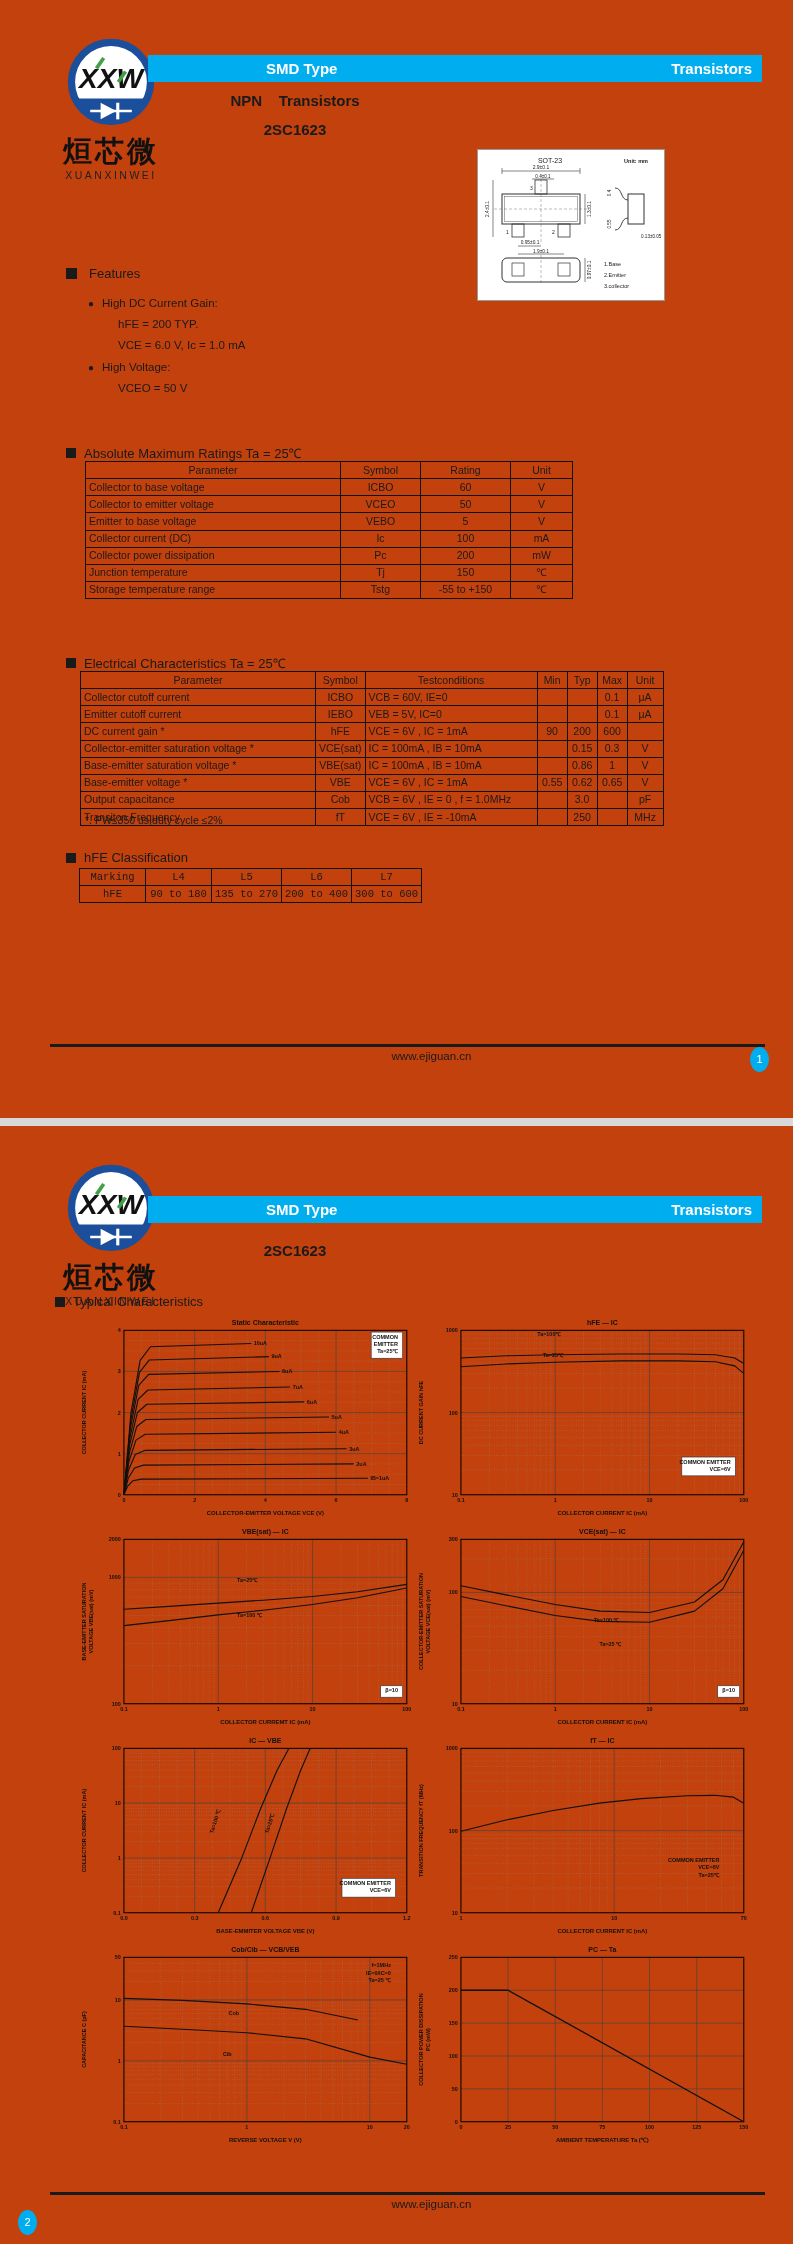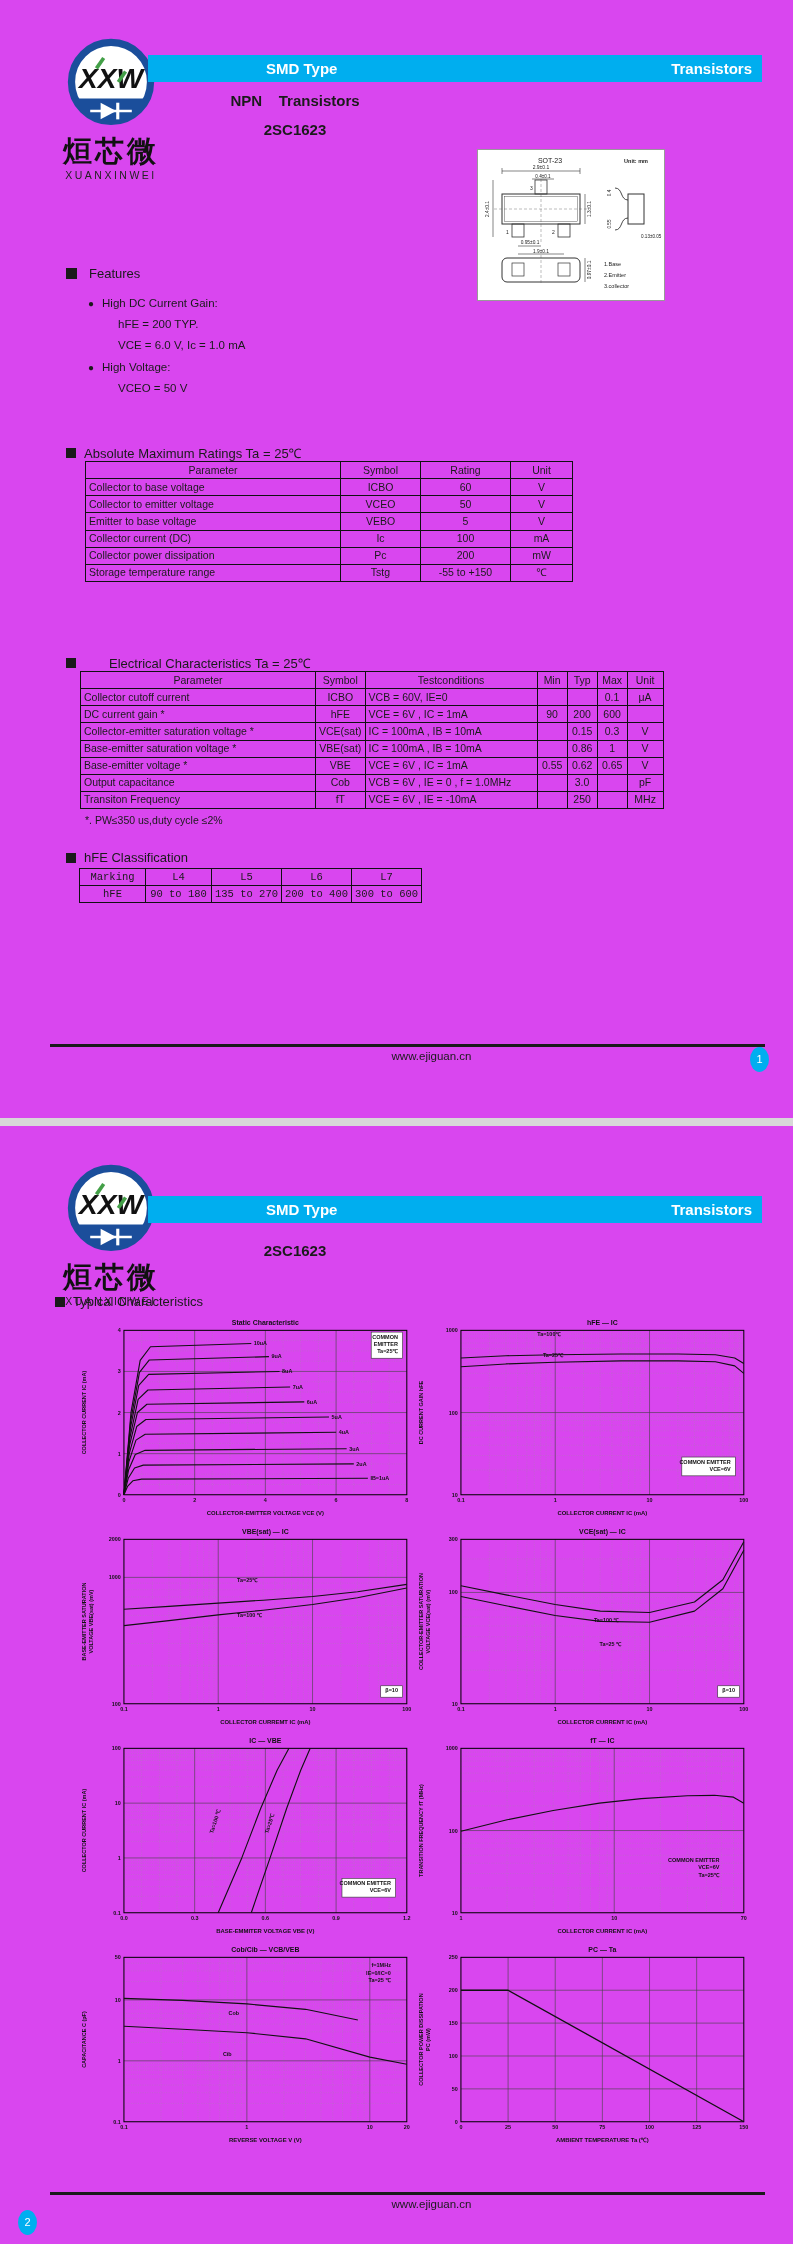--- a/index.html
+++ b/index.html
@@ -1,17 +1,17 @@
 <!DOCTYPE html>
 <html><head>
 <meta charset="utf-8">
 <style>
   html,body{margin:0;padding:0;}
   body{width:793px;background:#d8d8d8;font-family:"Liberation Sans",sans-serif;color:#1a1a1a;}
-  .page{position:relative;width:793px;height:1118px;background:#d946ef;overflow:hidden;}
+  .page{position:relative;width:793px;height:1118px;background:#c2410c;overflow:hidden;}
   .page.p2{margin-top:8px;}
 
   
   .logo{position:absolute;left:52px;top:36px;width:118px;text-align:center;}
   .logo .cn{font-size:29px;font-weight:bold;letter-spacing:3px;line-height:1.1;color:#111;}
   .logo .en{font-size:10.5px;letter-spacing:2.5px;color:#222;margin-top:1px;}
 
   
   .banner{position:absolute;left:148px;top:55px;width:614px;height:27px;background:#00AEEF;}
   .p2 .banner{top:70px;}
@@ -203,30 +203,36 @@
             <td>100</td>
             <td>mA</td>
           </tr>
           <tr>
             <td class="tl">Collector power dissipation</td>
             <td>Pc</td>
             <td>200</td>
             <td>mW</td>
           </tr>
           <tr>
+            <td class="tl">Junction temperature</td>
+            <td>Tj</td>
+            <td>150</td>
+            <td>℃</td>
+          </tr>
+          <tr>
             <td class="tl">Storage temperature range</td>
             <td>Tstg</td>
             <td>-55 to +150</td>
             <td>℃</td>
           </tr>
         </tbody>
       </table>
     </div>
 
-  <div class="sec-head" style="left:66px;top:654px;gap:25px;">
+  <div class="sec-head" style="left:66px;top:654px;">
     <span class="sq small"></span>
     <span>Electrical Characteristics Ta = 25℃</span>
   </div>
   <div class="tbl" style="left:80px;top:671px;">
       <table>
         <colgroup>
           <col style="width: 235px;">
           <col style="width: 48px;">
           <col style="width: 172px;">
           <col style="width: 30px;">
@@ -243,20 +249,29 @@
             <th>Typ</th>
             <th>Max</th>
             <th>Unit</th>
           </tr>
         </thead>
         <tbody>
           <tr>
             <td class="tl">Collector cutoff current</td>
             <td>ICBO</td>
             <td class="tl">VCB = 60V, IE=0</td>
+            <td></td>
+            <td></td>
+            <td>0.1</td>
+            <td>μA</td>
+          </tr>
+          <tr>
+            <td class="tl">Emitter cutoff current</td>
+            <td>IEBO</td>
+            <td class="tl">VEB = 5V, IC=0</td>
             <td></td>
             <td></td>
             <td>0.1</td>
             <td>μA</td>
           </tr>
           <tr>
             <td class="tl">DC current gain *</td>
             <td>hFE</td>
             <td class="tl">VCE = 6V , IC = 1mA</td>
             <td>90</td>

